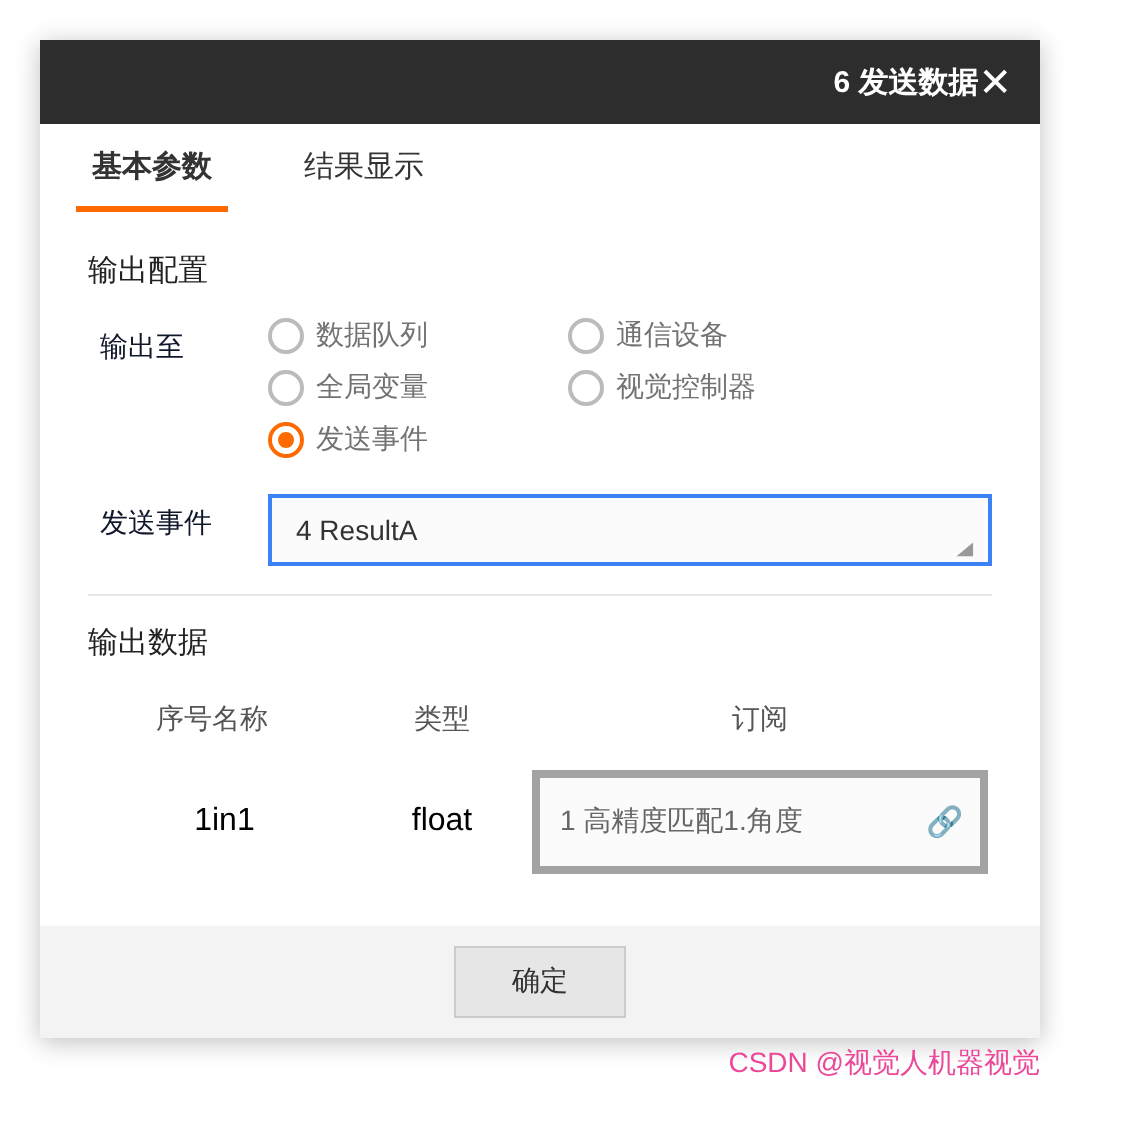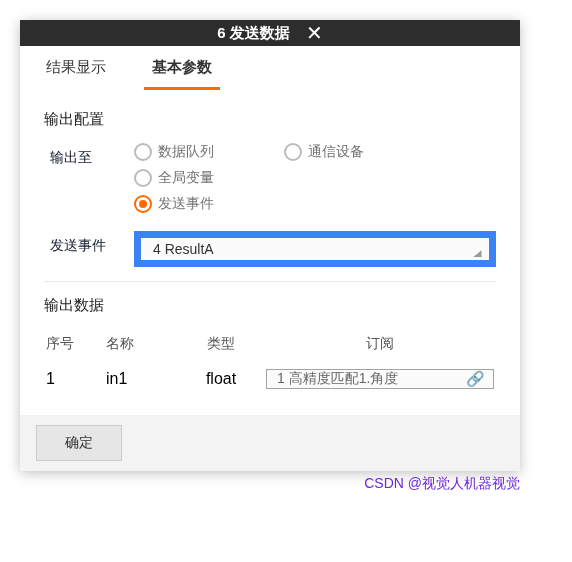--- a/index.html
+++ b/index.html
@@ -1,59 +1,59 @@
 <!DOCTYPE html>
 <html><head>
   <meta charset="utf-8">
   <style>
     * { box-sizing: border-box; margin: 0; padding: 0; font-family: "Microsoft YaHei", sans-serif; }
     body { background: #fff; width: 572px; height: 562px; padding: 20px; }
     .dialog { width: 500px; background: #fff; box-shadow: 0 2px 12px rgba(0,0,0,0.25); }
-    .titlebar { background: #2d2d2d; color: #fff; height: 26px; display: flex; align-items: center; justify-content: center; padding: 0 14px; font-size: 15px; font-weight: bold; gap: 16px; }
+    .titlebar { background: #2d2d2d; color: #fff; height: 42px; display: flex; align-items: center; justify-content: flex-end; padding: 0 14px; font-size: 15px; font-weight: bold; }
     .close-x { font-size: 20px; cursor: pointer; font-weight: normal; }
     .tabs { display: flex; background: #fff; padding: 0 18px; }
     .tab { padding: 12px 8px 10px; font-size: 15px; color: #333; cursor: pointer; margin-right: 30px; }
     .tab.active { font-weight: bold; border-bottom: 3px solid #ff6a00; }
     .body { padding: 14px 24px 20px; }
     .section-title { font-weight: normal; font-size: 15px; color: #222; margin: 6px 0 14px; }
     .row { display: flex; align-items: flex-start; margin-bottom: 10px; }
     .row-label { width: 90px; flex-shrink: 0; font-size: 14px; color: #0f172a; padding-top: 6px; padding-left: 6px; }
     .options { flex: 1; }
     .opt-row { display: flex; margin-bottom: 8px; }
     .radio { display: flex; align-items: center; font-size: 14px; color: #737373; cursor: pointer; width: 150px; }
     .circle { width: 18px; height: 18px; border: 2px solid #bbb; border-radius: 50%; margin-right: 6px; display: inline-flex; align-items: center; justify-content: center; flex-shrink: 0; }
     .radio.selected .circle { border-color: #ff6a00; }
     .radio.selected .circle::after { content: ""; width: 8px; height: 8px; background: #ff6a00; border-radius: 50%; }
-    .select { flex: 1; height: 36px; border: 7px solid #3b82f6; background: #fbfbfb; display: flex; align-items: center; padding: 0 12px; font-size: 14px; color: #333; position: relative; cursor: pointer; }
+    .select { flex: 1; height: 36px; border: 2px solid #3b82f6; background: #fbfbfb; display: flex; align-items: center; padding: 0 12px; font-size: 14px; color: #333; position: relative; cursor: pointer; }
     .select::after { content: "◢"; position: absolute; right: 8px; bottom: 2px; font-size: 9px; color: #999; transform: scaleX(1.2); }
     .divider { height: 1px; background: #e8e8e8; margin: 14px 0; }
     .thead { display: flex; font-size: 14px; color: #555; padding: 6px 2px 10px; }
     .trow { display: flex; align-items: center; padding: 6px 2px; }
-    .col-idx { width: 60px; text-align: left; }
+    .col-idx { width: 60px; text-align: right; }
     .col-name { width: 70px; }
     .col-type { width: 90px; text-align: center; }
     .col-sub { flex: 1; }
-    .sub-field { height: 20px; border: 1px solid #a3a3a3; display: flex; align-items: center; padding: 0 10px; font-size: 14px; color: #666; background: #fbfbfb; position: relative; }
+    .sub-field { height: 52px; border: 4px solid #a3a3a3; display: flex; align-items: center; padding: 0 10px; font-size: 14px; color: #666; background: #fbfbfb; position: relative; }
     .link-icon { position: absolute; right: 8px; color: #ff6a00; font-size: 15px; }
-    .footer { background: #f3f3f3; padding: 10px 16px; display: flex; justify-content: flex-start; }
+    .footer { background: #f3f3f3; padding: 10px 16px; display: flex; justify-content: center; }
     .btn { padding: 8px 28px; background: #e6e6e6; border: 1px solid #ccc; font-size: 14px; color: #333; cursor: pointer; }
-    .watermark { text-align: right; color: #6d28d9; font-size: 14px; margin-top: 4px; width: 500px; }
+    .watermark { text-align: right; color: #ec4899; font-size: 14px; margin-top: 4px; width: 500px; }
   </style>
 </head>
 <body>
 
 <div class="dialog">
   <div class="titlebar">
     <span>6 发送数据</span>
     <span class="close-x">✕</span>
   </div>
 
   <div class="tabs">
+    <div class="tab active">基本参数</div>
     <div class="tab">结果显示</div>
-    <div class="tab active">基本参数</div>
   </div>
 
   <div class="body">
     <div class="section-title">输出配置</div>
 
     <div class="row">
       <div class="row-label">输出至</div>
       <div class="options">
         <div class="opt-row">
           <label class="radio">
@@ -62,20 +62,24 @@
             </label>
           <label class="radio">
               <span class="circle"></span>
               <span>通信设备</span>
             </label>
         </div>
         <div class="opt-row">
           <label class="radio">
               <span class="circle"></span>
               <span>全局变量</span>
+            </label>
+          <label class="radio">
+              <span class="circle"></span>
+              <span>视觉控制器</span>
             </label>
         </div>
         <div class="opt-row">
           <label class="radio selected">
               <span class="circle"></span>
               <span>发送事件</span>
             </label>
         </div>
       </div>
     </div>

